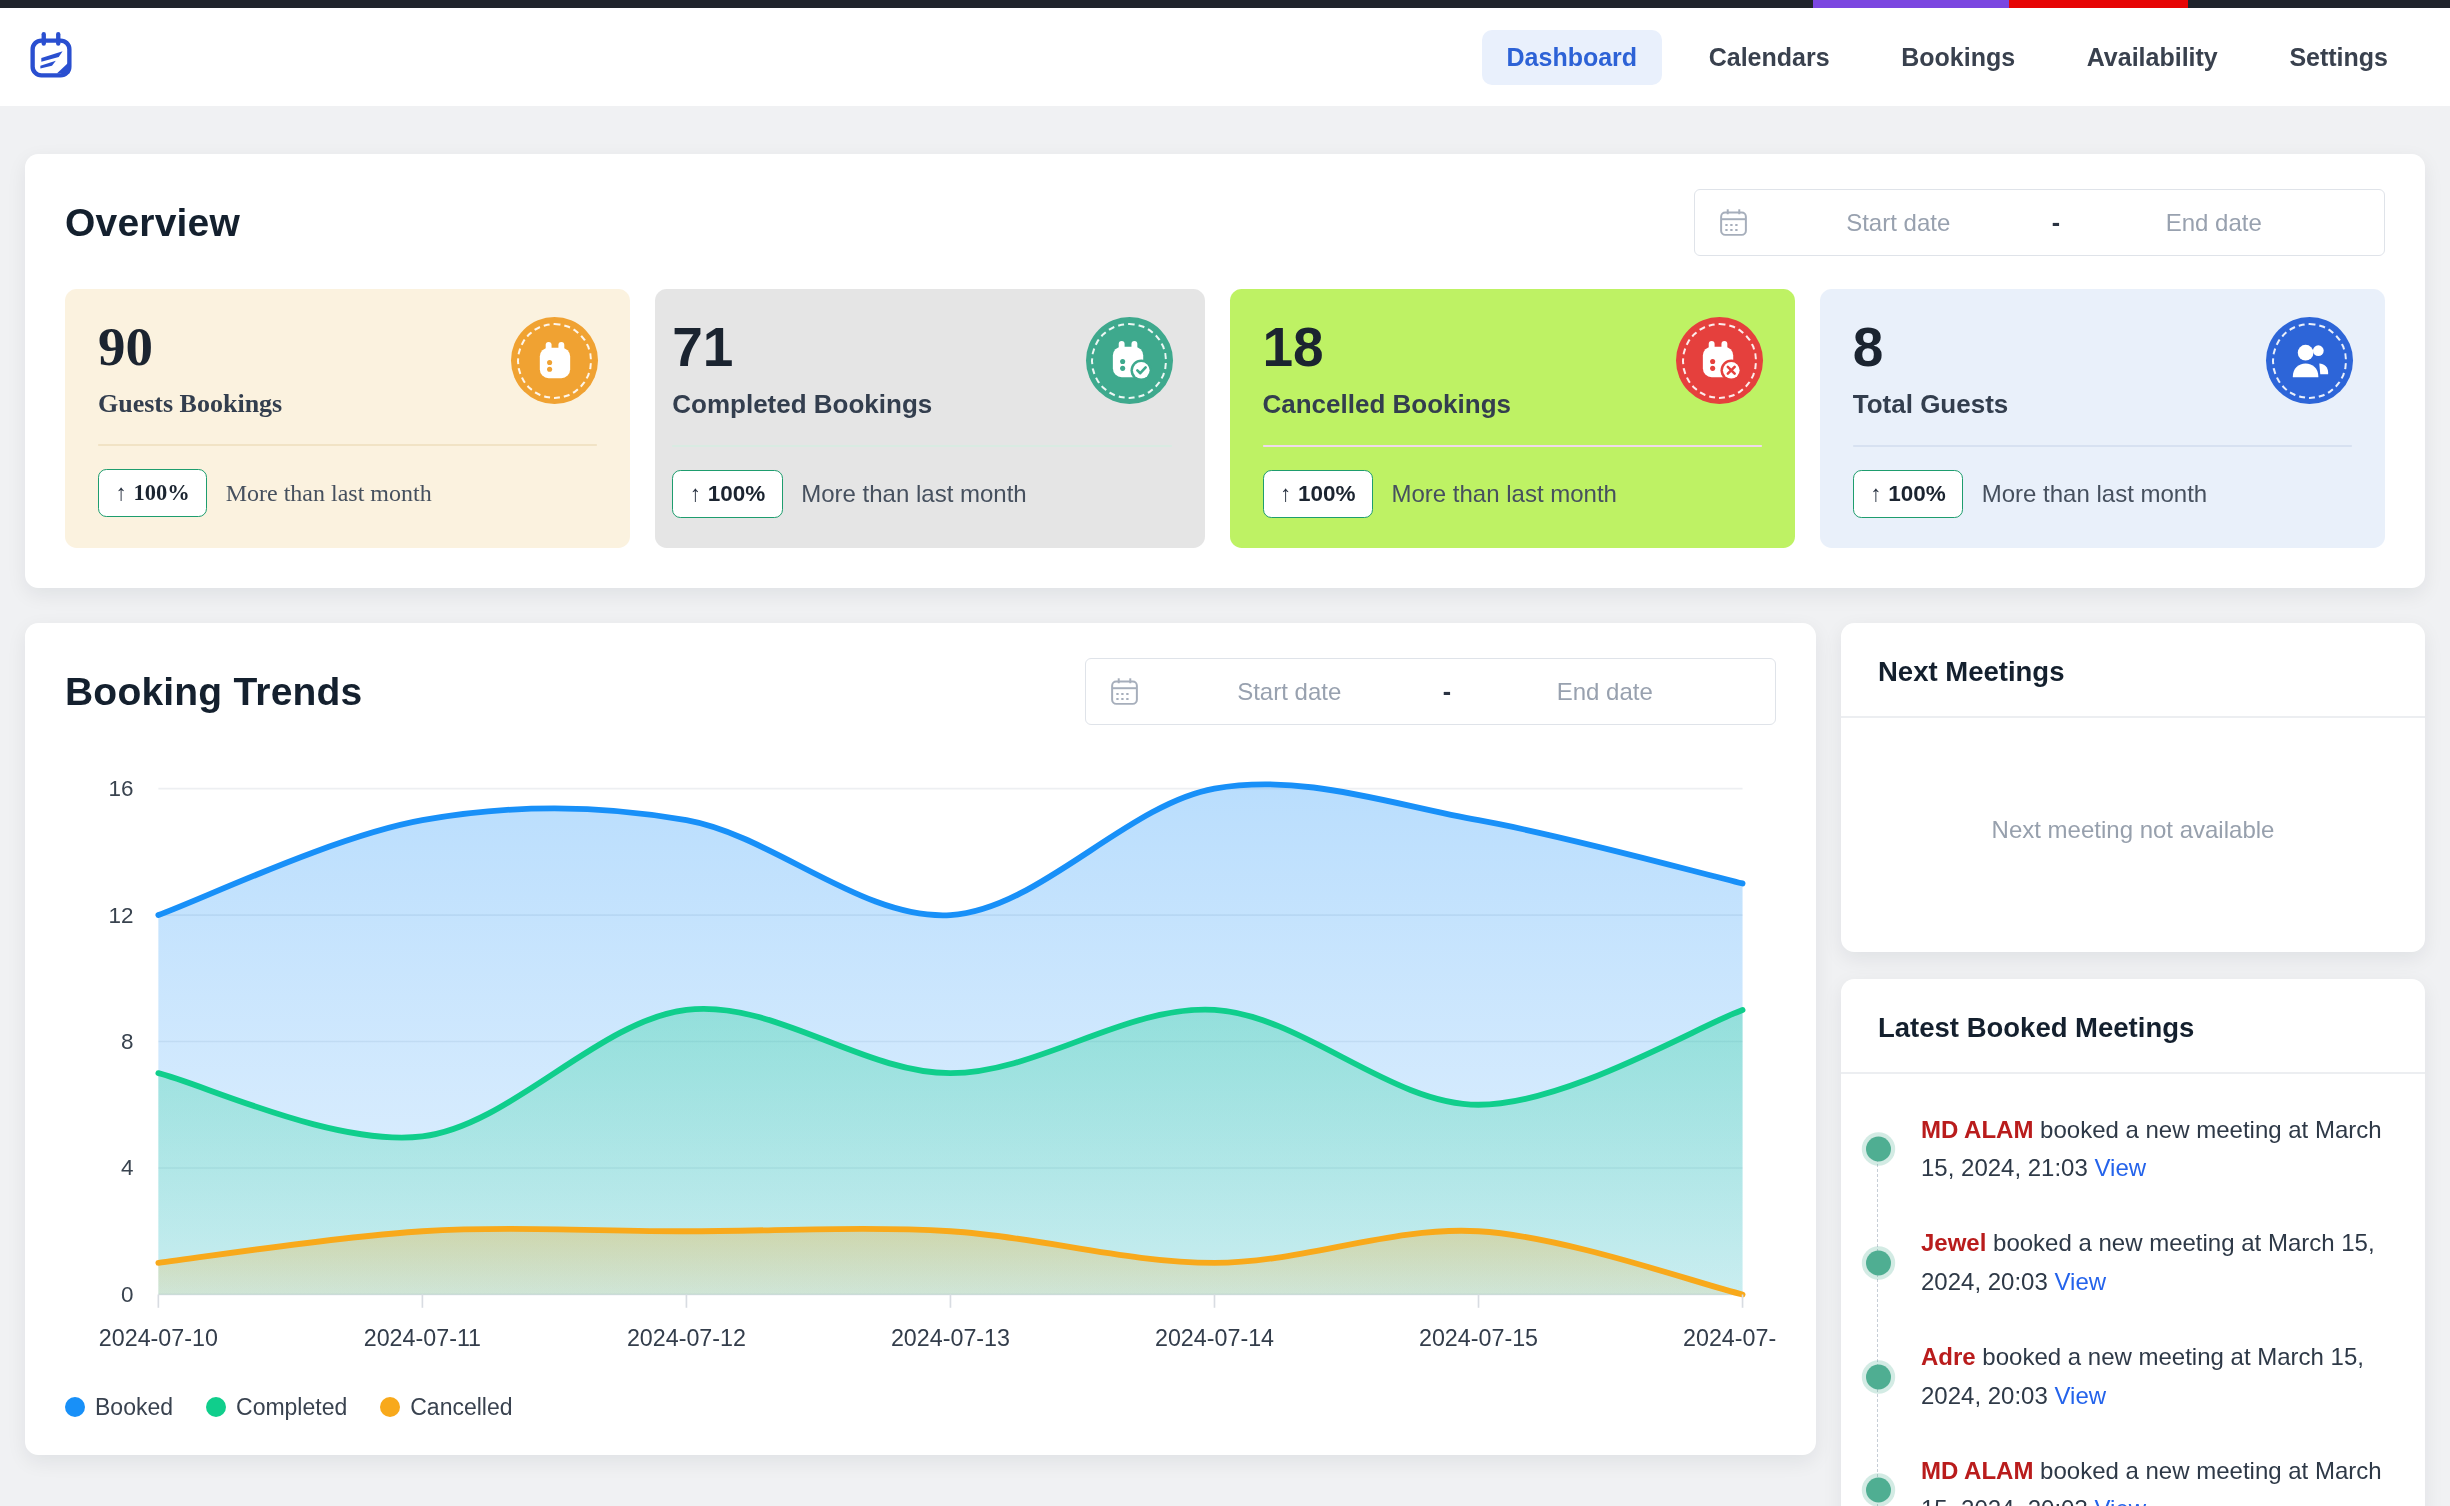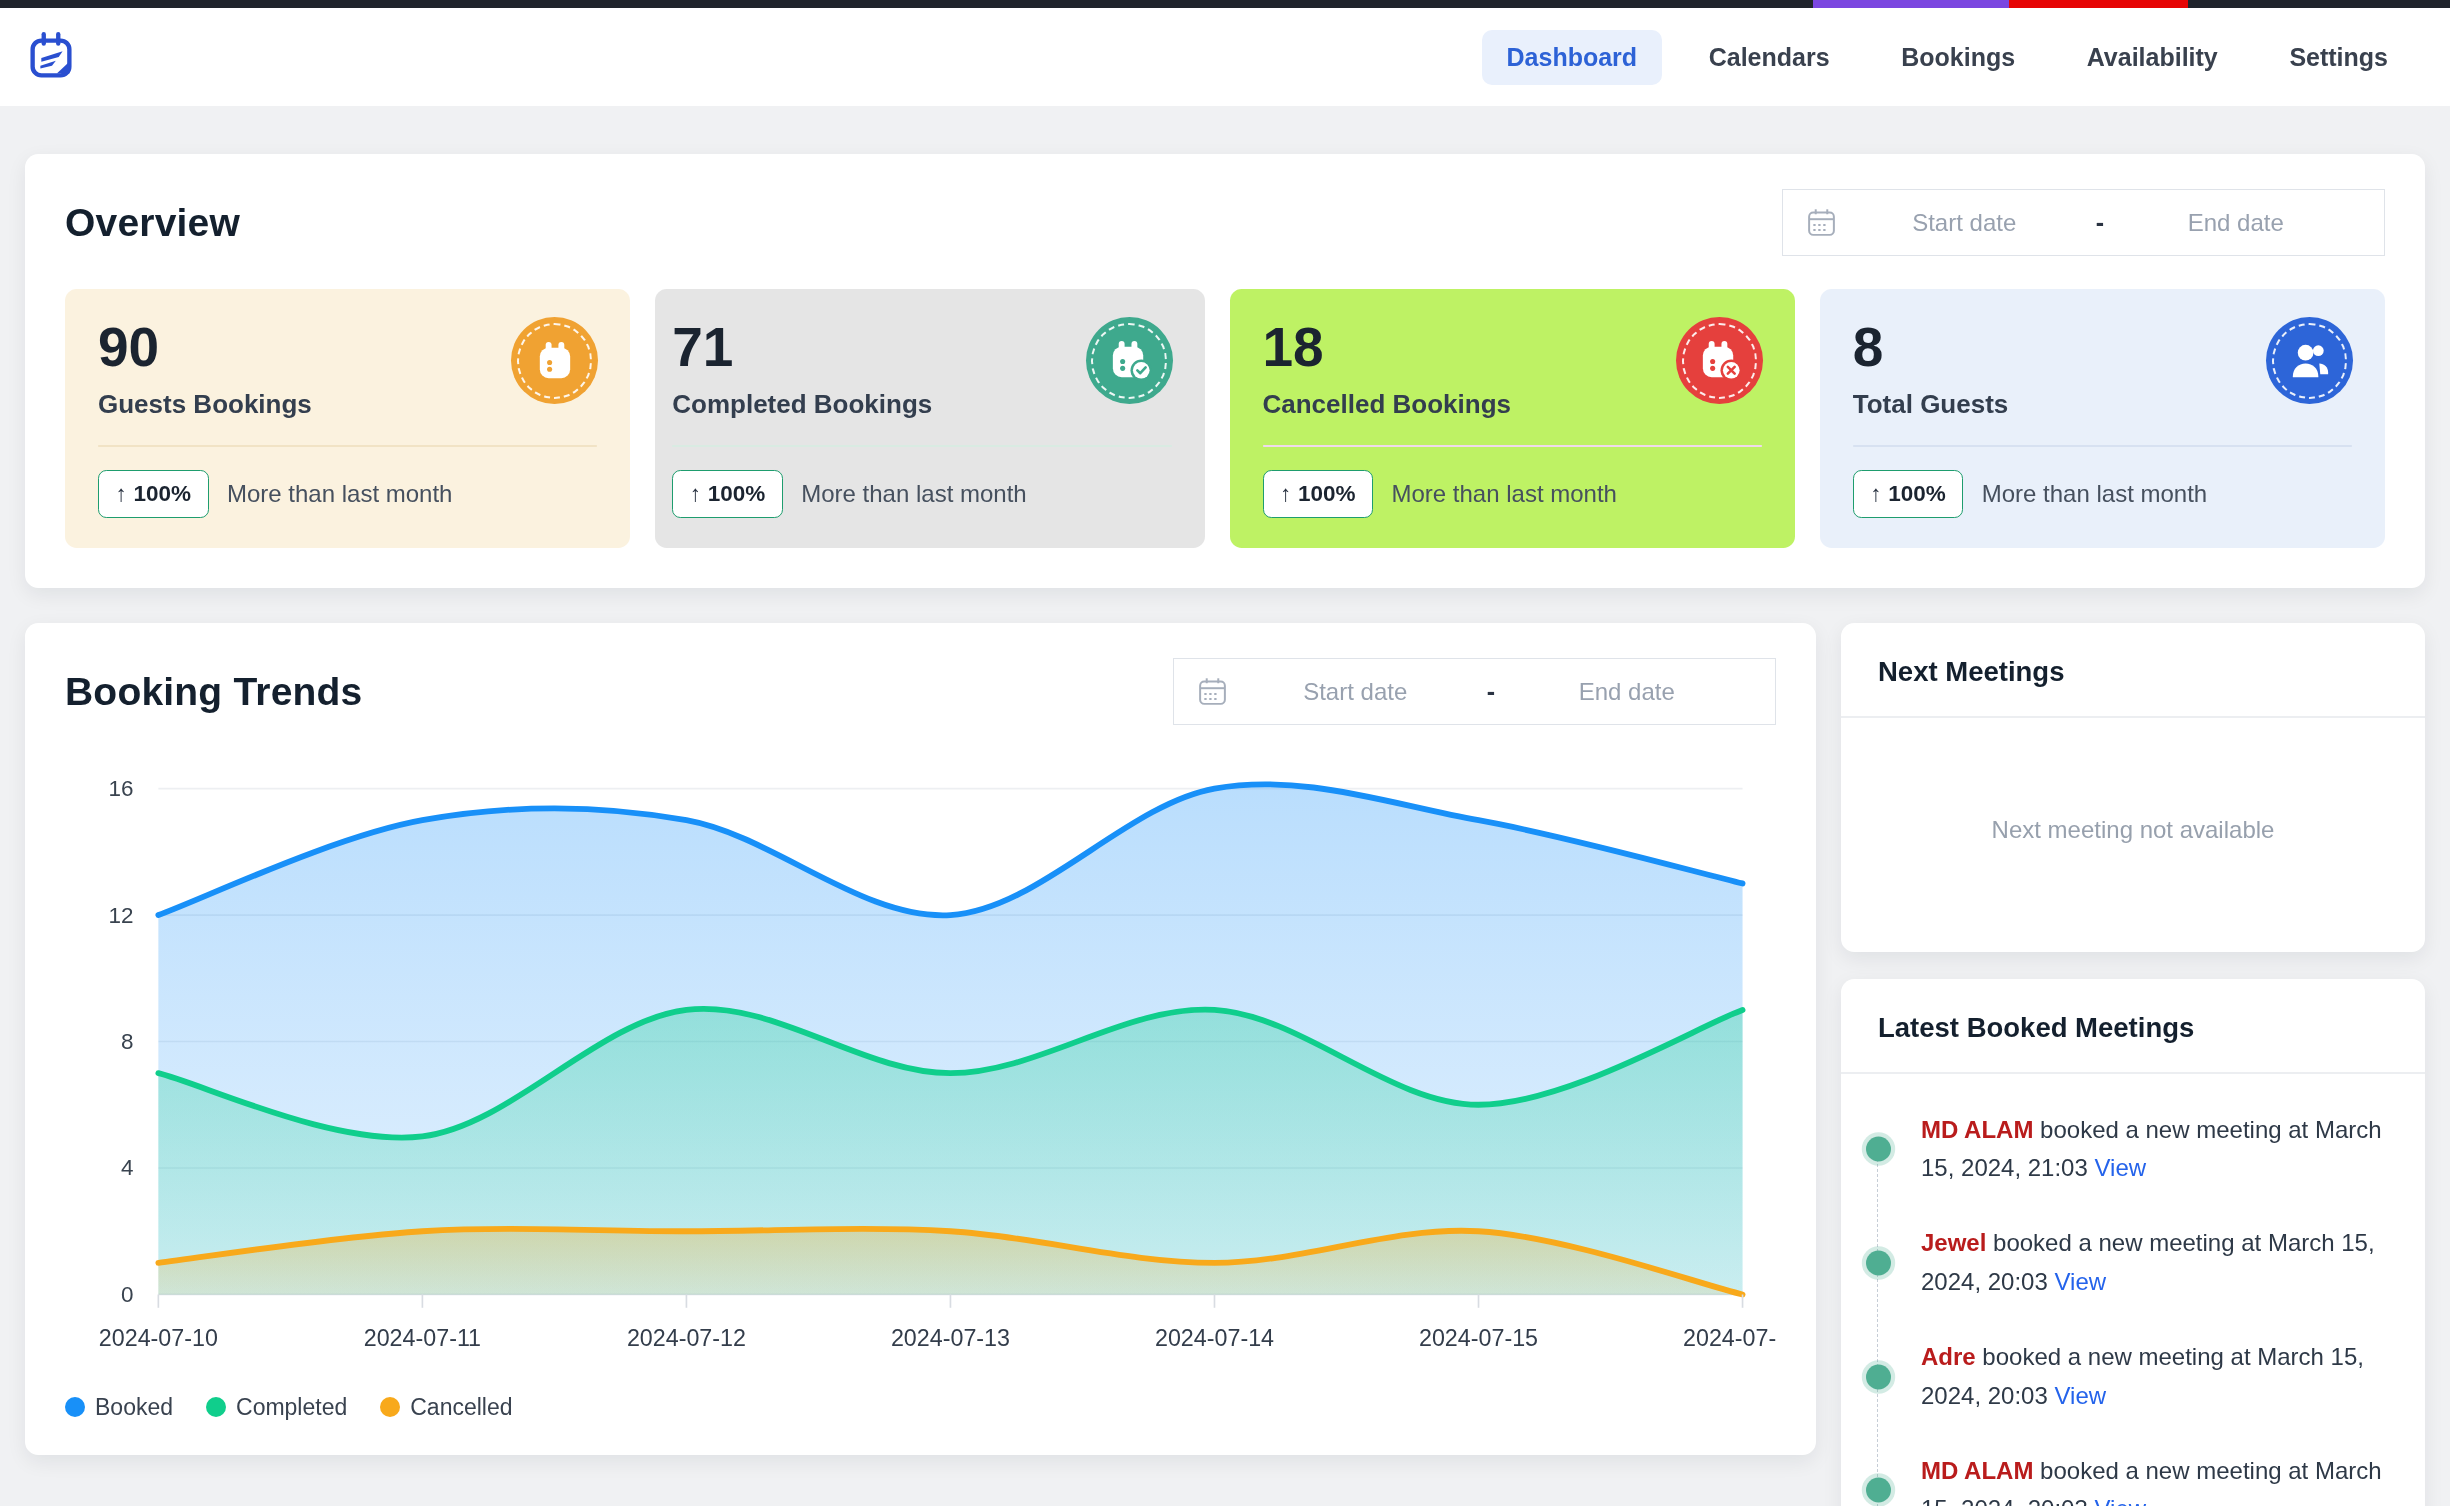--- a/index.html
+++ b/index.html
@@ -22,21 +22,21 @@
 
   .page { padding:0 25px; }
 
   .card { background:#FFFFFF; border-radius:13.3px; box-shadow:0 6.7px 20px rgba(16,24,40,0.07); }
 
   
   .overview-card { margin-top:48px; padding:35px 40px 40px; }
   .section-head { display:flex; align-items:center; justify-content:space-between; }
   .section-title { font-size:39px; font-weight:700; color:#14202E; letter-spacing:0.2px; }
 
-  .date-picker { width:603px; height:67px; border:1.7px solid #DFE3E9; border-radius:0; display:flex; align-items:center; padding:0 21.6px; background:#FFFFFF; cursor:pointer; }
+  .date-picker { width:691px; height:67px; border:1.7px solid #DFE3E9; border-radius:6px; display:flex; align-items:center; padding:0 21.6px; background:#FFFFFF; cursor:pointer; }
   .date-picker .cal { width:33px; height:33px; flex:0 0 auto; }
   .date-picker .ph { flex:1; text-align:center; font-size:24px; color:#98A1AF; }
   .date-picker .dash { font-size:25px; font-weight:700; color:#2A3342; padding:0 5px; }
 
   .stat-row { display:flex; gap:25px; margin-top:33px; }
   .stat-card { flex:1; border-radius:11.7px; padding:28px 33px 30px; position:relative; }
   .stat-value { font-size:55px; font-weight:800; color:#1B2430; line-height:1.1; }
   .stat-label { font-size:26px; font-weight:600; color:#333E4E; margin-top:11.7px; }
   .stat-icon { position:absolute; top:28px; right:32px; width:87px; height:87px; border-radius:50%; display:flex; align-items:center; justify-content:center; }
   .stat-icon::before { content:""; position:absolute; inset:5.8px; border:2.5px dashed rgba(255,255,255,0.9); border-radius:50%; }
@@ -120,21 +120,21 @@
             </g>
         </svg>
         <span class="ph">Start date</span>
         <span class="dash">-</span>
         <span class="ph">End date</span>
       </div>
     </div>
 
     <div class="stat-row">
 
-      <article class="stat-card" style="background: rgb(251, 242, 223);">
+      <article class="stat-card" style="background: rgb(251, 242, 223); font-family: Liberation Serif, serif;">
         <div class="stat-value">90</div>
         <span class="stat-icon" style="background: rgb(240, 162, 50); --c: #F0A232;">
           <svg viewBox="0 0 48 48">
               <rect x="15" y="5" width="6" height="11" rx="3" fill="#fff"></rect>
               <rect x="28" y="5" width="6" height="11" rx="3" fill="#fff"></rect>
               <rect x="9" y="11" width="31" height="31" rx="9" fill="#fff"></rect>
               <circle cx="19" cy="26" r="2.6" fill="var(--c)"></circle>
               <circle cx="19" cy="33" r="2.6" fill="var(--c)"></circle>
             </svg>
         </span>

